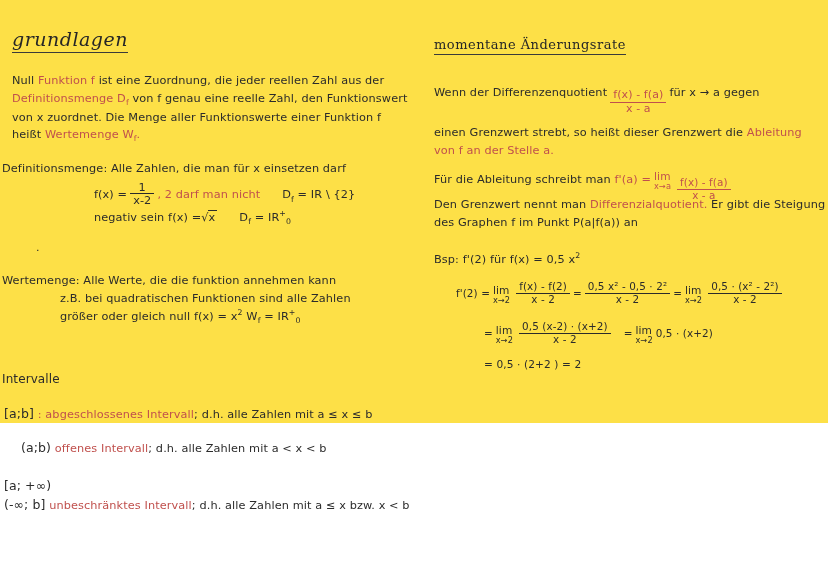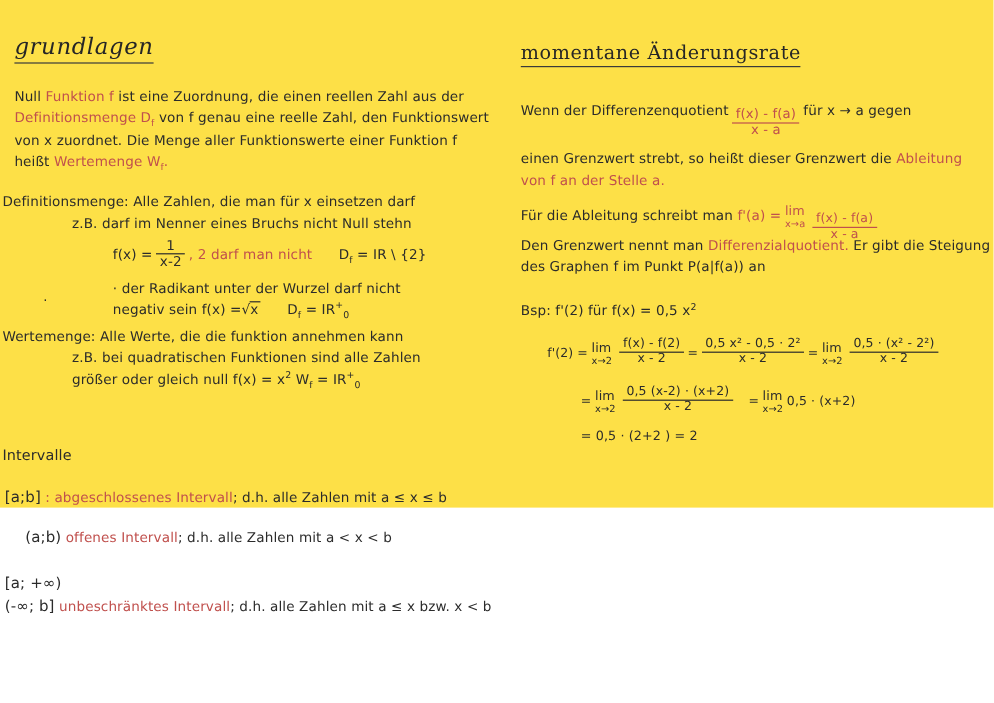--- a/index.html
+++ b/index.html
@@ -91,40 +91,38 @@
 <div class="page">
 
   <div class="col col-left">
 
     <div style="position:absolute; left:12px; top:28px;">
       <span class="h-title">grundlagen</span>
     </div>
 
     <div class="txt" style="position:absolute; left:12px; top:72px; width:400px;">
       <span class="line">
-        <span class="blk">Null </span><span class="red">Funktion f</span><span class="blk"> ist eine Zuordnung, die einen reellen Zahl aus der</span>
+        <span class="blk">Null </span><span class="red">Funktion f</span><span class="blk"> ist eine Zuordnung, die jeder reellen Zahl aus der</span>
       </span>
       <span class="line">
         <span class="red">Definitionsmenge D</span><span class="red sub">f</span><span class="blk"> von f genau eine reelle Zahl, den Funktionswert</span>
       </span>
       <span class="line">von x zuordnet. Die Menge aller Funktionswerte einer Funktion f</span>
       <span class="line">
         <span class="blk">heißt </span><span class="red">Wertemenge W</span><span class="red sub">f</span><span class="red">.</span>
       </span>
     </div>
 
     <div class="txt" style="position:absolute; left:2px; top:160px; width:416px;">
       <span class="line">Definitionsmenge: Alle Zahlen, die man für x einsetzen darf</span>
-      <span class="line indent1">z.B. darf im Nenner eines Bruchs nicht Null stehn</span>
 
       <span class="line indent2" style="margin-top:4px;">
         <span>f(x) =</span><span class="frac"><span class="num">1</span><span class="den">x-2</span></span><span class="red">, 2 darf man nicht</span><span style="display:inline-block; width:22px;"></span><span>D</span><span class="sub">f</span><span> = IR \ {2}</span>
       </span>
 
-      <span class="line indent2" style="margin-top:6px;">· der Radikant unter der Wurzel darf nicht</span>
       <span class="line indent2">
         <span>negativ sein   f(x) =</span><span>√<span class="sqrt">x</span></span><span style="display:inline-block; width:22px;"></span><span>D</span><span class="sub">f</span><span> = IR</span><span class="sup">+</span><span class="sub">0</span>
       </span>
     </div>
 
     <div style="position:absolute; left:36px; top:241px; font-size:11px; color:#2b2b2b;">.</div>
 
     <div class="txt" style="position:absolute; left:2px; top:272px; width:416px;">
       <span class="line">Wertemenge: Alle Werte, die die funktion annehmen kann</span>
       <span class="line indent1">z.B. bei quadratischen Funktionen sind alle Zahlen</span>
@@ -154,21 +152,21 @@
       <span class="line">
         <span style="font-size:12.5px;">(-∞; b]</span><span class="red"> unbeschränktes Intervall</span><span>; d.h. alle Zahlen mit a ≤ x  bzw.  x &lt; b</span>
       </span>
     </div>
 
   </div>
 
   <div class="col col-right">
 
     <div style="position:absolute; left:10px; top:34px;">
-      <span class="h-title" style="font-style:normal; font-size:16px;">momentane Änderungsrate</span>
+      <span class="h-title" style="font-style:normal; font-size:13px;">momentane Änderungsrate</span>
     </div>
 
     <div class="txt" style="position:absolute; left:10px; top:70px; width:392px;">
       <span class="line" style="line-height:2.3;">
         <span>Wenn  der  Differenzenquotient</span><span class="frac red-frac red" style="font-size:11px;"><span class="num">f(x) - f(a)</span><span class="den">x - a</span></span><span>für  x → a  gegen</span>
       </span>
       <span class="line" style="margin-top:8px;">
         <span>einen Grenzwert strebt, so heißt dieser Grenzwert die </span><span class="red">Ableitung</span>
       </span>
       <span class="line red">von  f an der  Stelle  a.</span>

